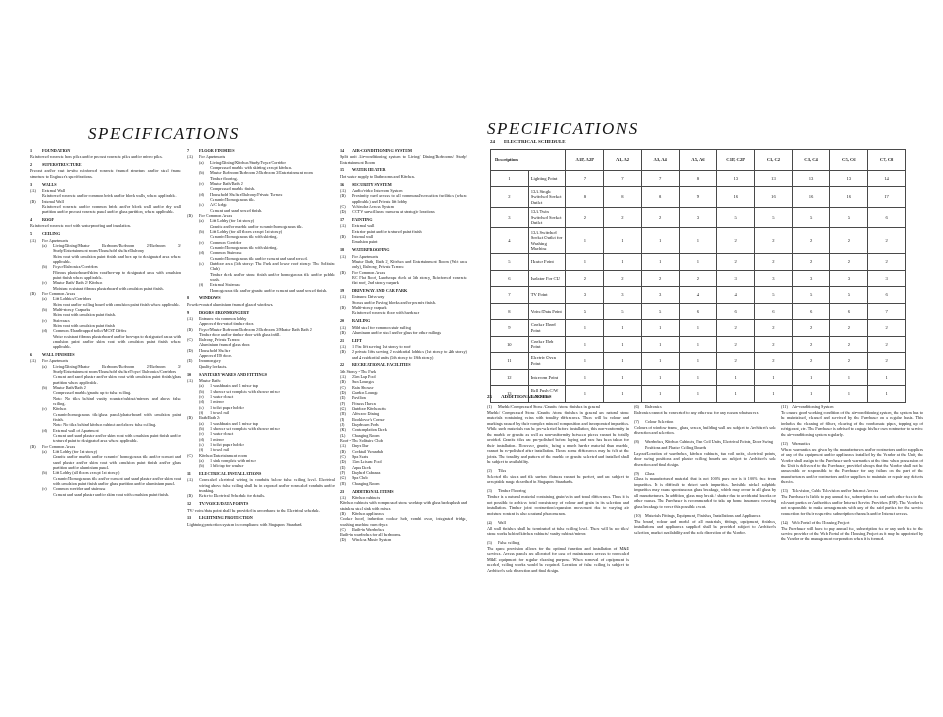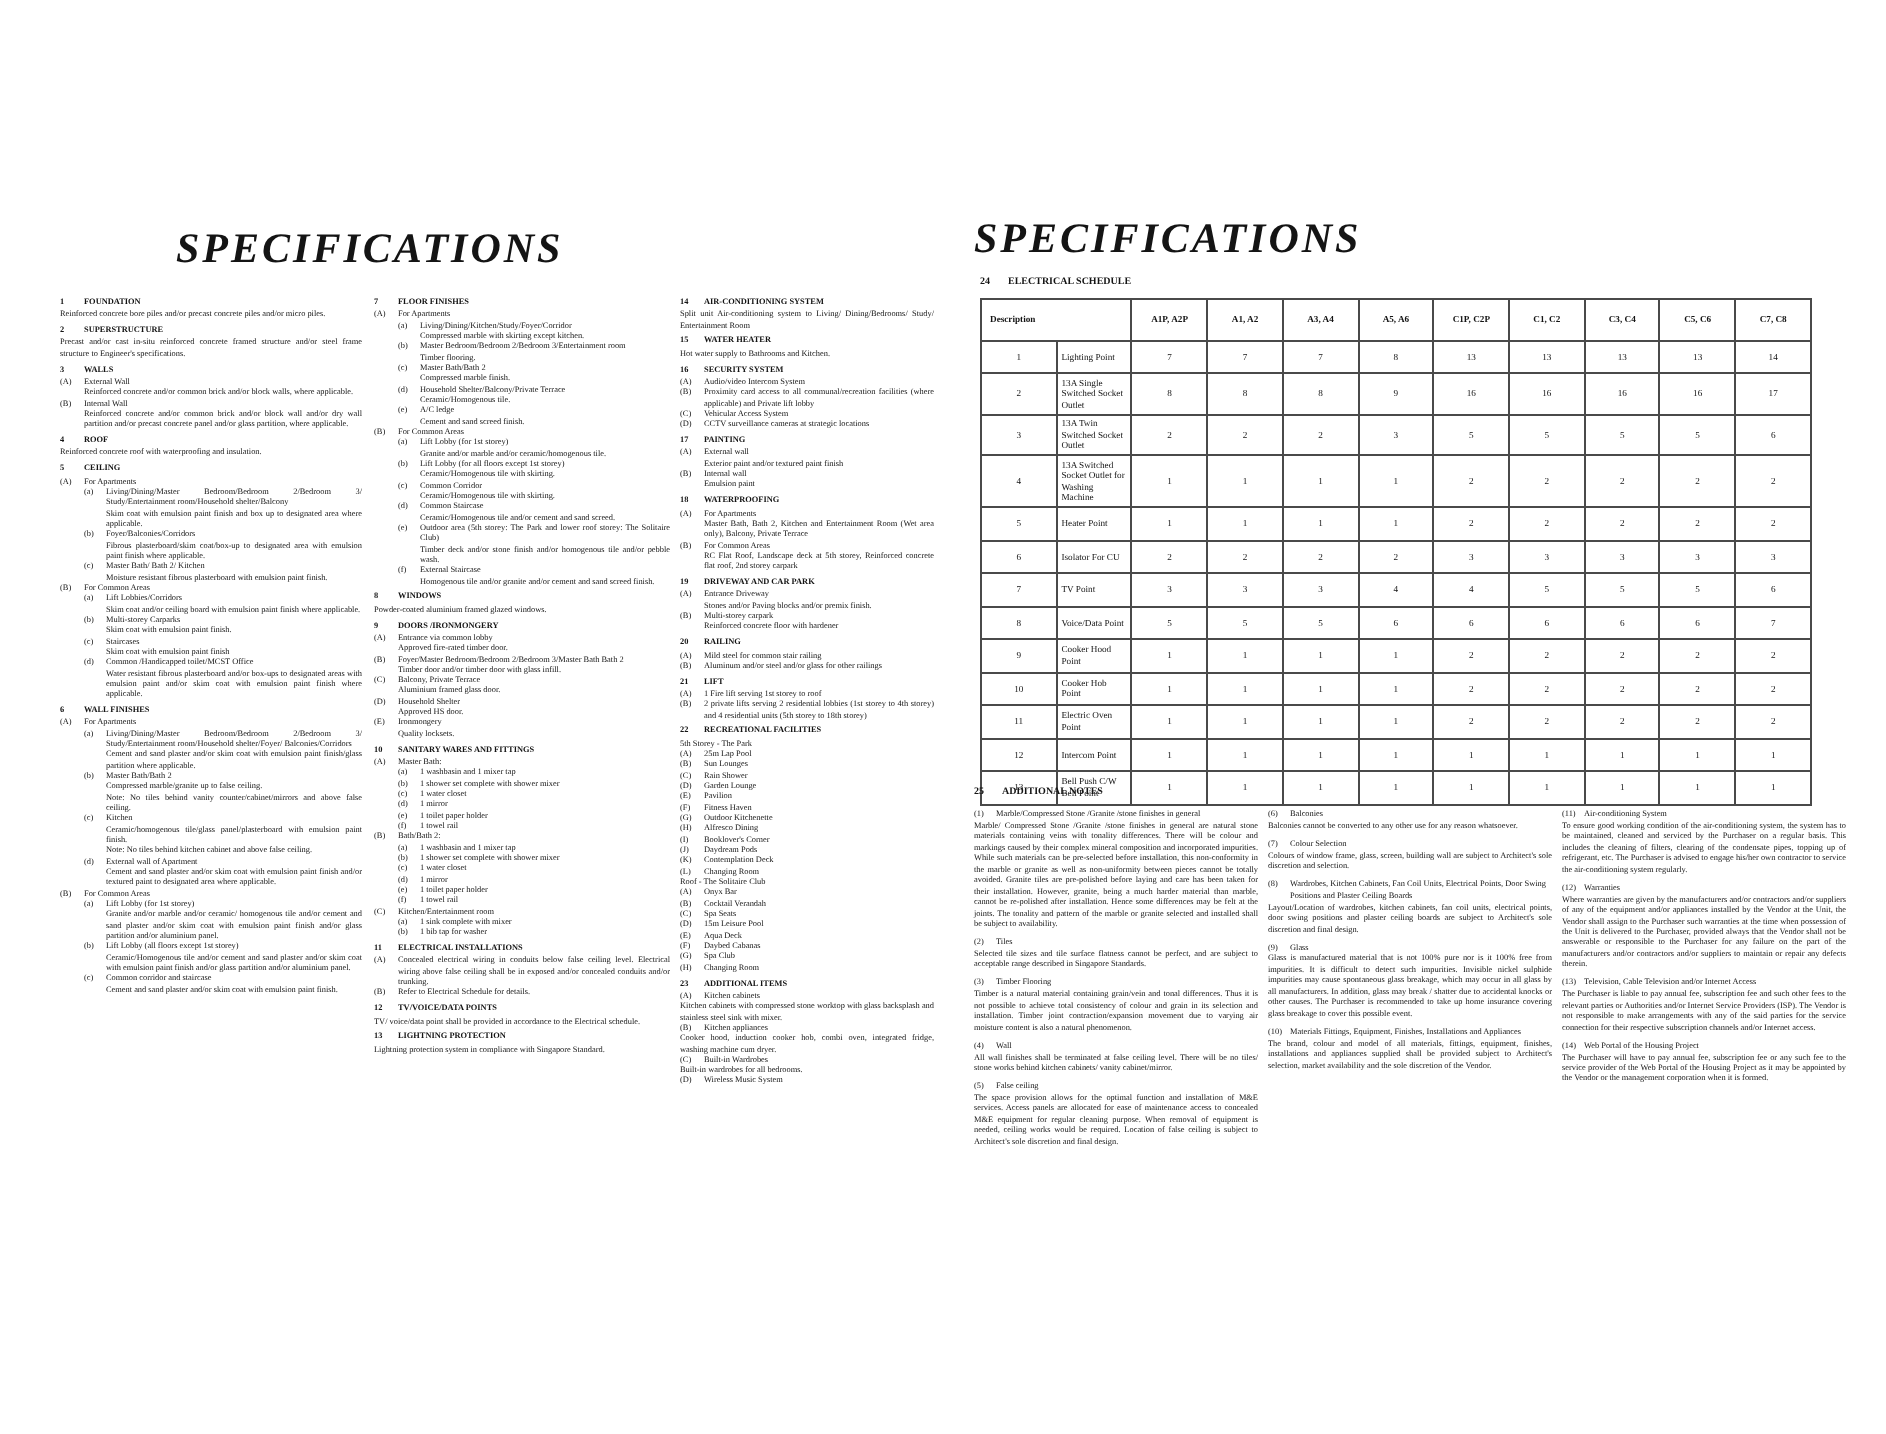--- a/index.html
+++ b/index.html
@@ -1,22 +1,22 @@
 <!DOCTYPE html>
 <html><head>
 <meta charset="utf-8">
 <style>
   html,body{margin:0;padding:0}
   body{
     width:943px;height:717px;position:relative;background:#ffffff;
     font-family:"Liberation Serif", serif;color:#141414;overflow:hidden;
   }
   .page-title{
-    position:absolute;font-size:21px;font-weight:bold;font-style:italic;
-    letter-spacing:1.5px;white-space:nowrap;
+    position:absolute;font-size:17px;font-weight:normal;font-style:italic;
+    letter-spacing:1.5px;white-space:nowrap;margin-top:12px;
   }
   #title-left{left:88px;top:112px}
   #title-right{left:487px;top:107px}
 
   
   .spec-col{position:absolute;top:146px;font-size:4.2px;line-height:1.27;text-align:justify}
   #lcol0{left:30px;width:151px}
   #lcol1{left:187px;width:148px}
   #lcol2{left:340px;width:127px}
   .sec{margin-bottom:2.5px}

